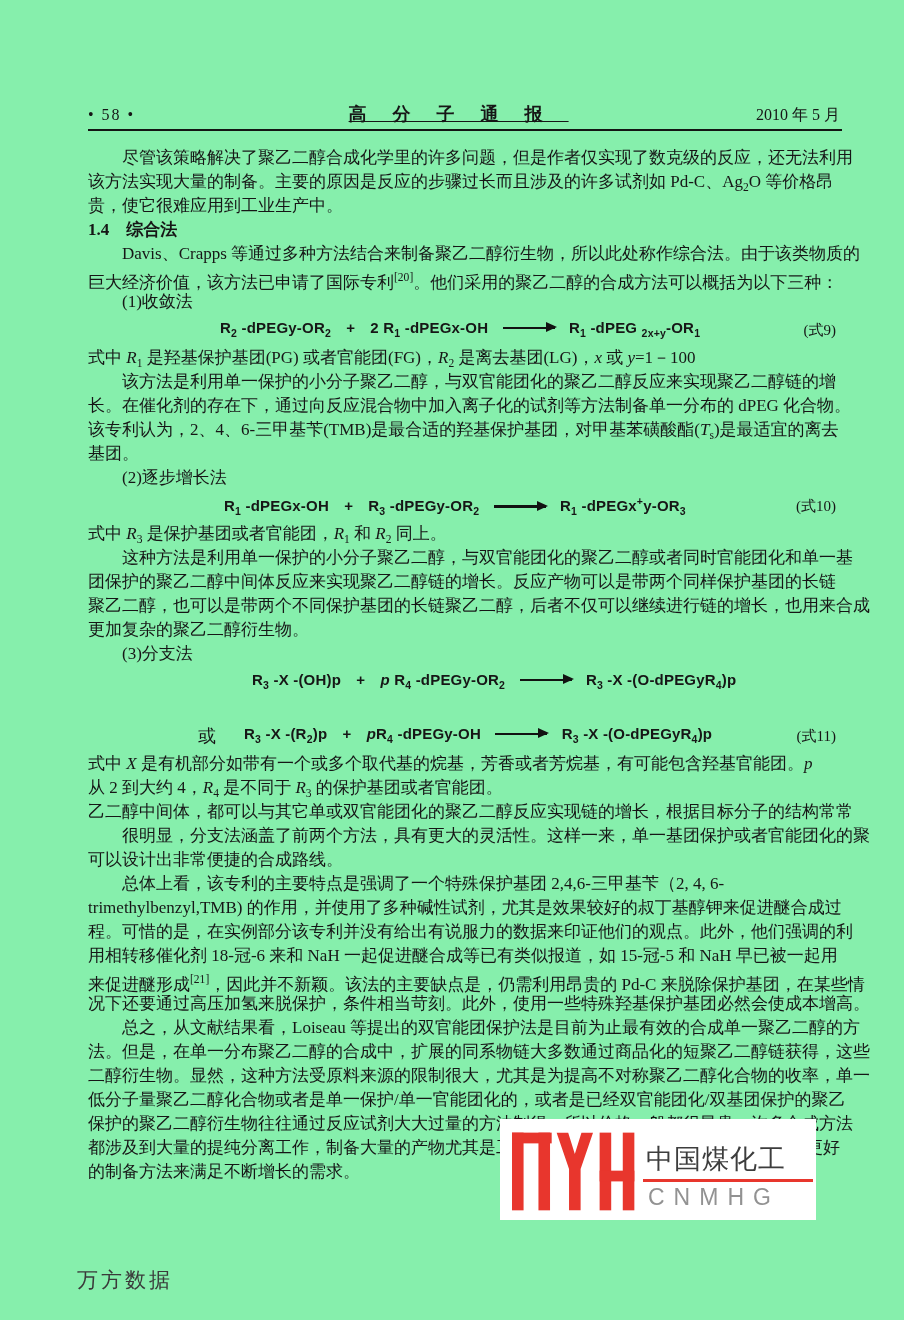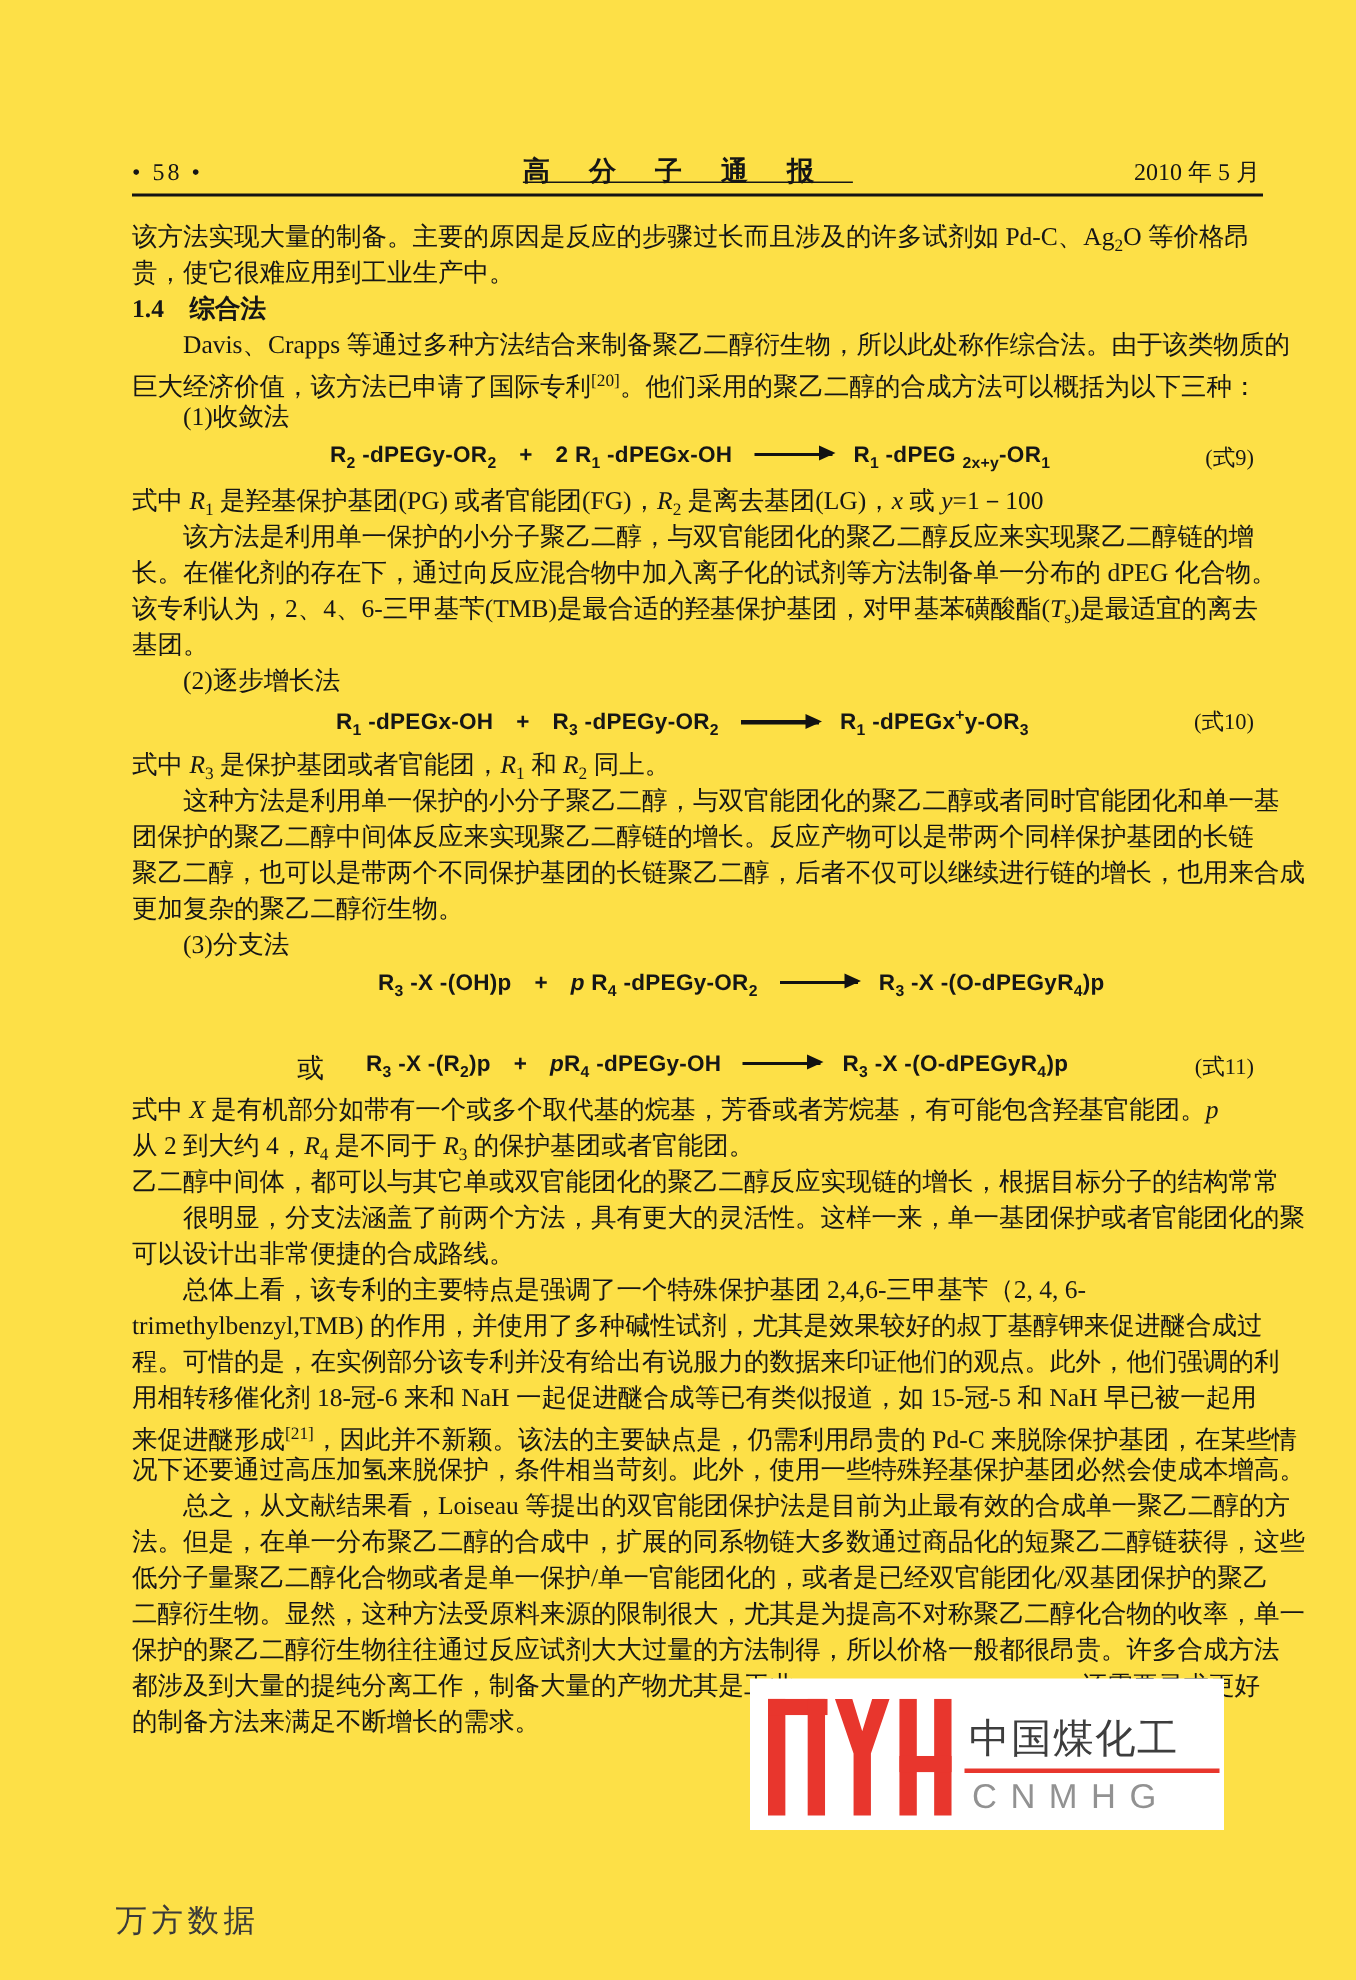--- a/index.html
+++ b/index.html
@@ -1,16 +1,16 @@
 <!DOCTYPE html>
 <html><head>
 <meta charset="utf-8">
 <style>
   html,body{margin:0;padding:0;background:#ffffff;}
-  .page{position:relative;width:904px;height:1320px;background:#fde047;overflow:hidden;
+  .page{position:relative;width:904px;height:1320px;background:#86efac;overflow:hidden;
         font-family:"Liberation Serif","DejaVu Serif",serif;color:#161616;}
   
   .hdr{position:absolute;top:102px;left:88px;width:752px;display:flex;
        justify-content:space-between;align-items:baseline;font-size:16px;}
   .hdr .pgnum{letter-spacing:2px;}
   .hdr .jtitle{font-weight:bold;font-size:18px;letter-spacing:26px;text-indent:26px;white-space:nowrap;text-decoration:underline;}
   .hdr .jdate{font-size:16px;}
   .rule{position:absolute;top:129px;left:88px;width:754px;height:0;border-top:2.6px solid #141414;}
   
   .content{position:absolute;top:146px;left:88px;width:752px;font-size:17px;line-height:24px;}
@@ -50,20 +50,21 @@
 <div class="page">
 
   <div class="hdr">
     <span class="pgnum">• 58 •</span>
     <span class="jtitle">高分子通报</span>
     <span class="jdate">2010 年 5 月</span>
   </div>
   <div class="rule"></div>
 
   <div class="content">
+      <div class="line indent">尽管该策略解决了聚乙二醇合成化学里的许多问题，但是作者仅实现了数克级的反应，还无法利用</div>
       <div class="line">该方法实现大量的制备。主要的原因是反应的步骤过长而且涉及的许多试剂如 Pd-C、Ag<sub>2</sub>O 等价格昂</div>
       <div class="line">贵，使它很难应用到工业生产中。</div>
       <div class="line heading">1.4　综合法</div>
       <div class="line indent">Davis、Crapps 等通过多种方法结合来制备聚乙二醇衍生物，所以此处称作综合法。由于该类物质的</div>
       <div class="line">巨大经济价值，该方法已申请了国际专利<sup>[20]</sup>。他们采用的聚乙二醇的合成方法可以概括为以下三种：</div>
       <div class="line indent">(1)收敛法</div>
       <div class="eq-row">
         <div style="flex: 0 0 auto; width: 132px;"></div>
         <div class="formula">R<sub>2</sub> -dPEGy-OR<sub>2</sub>　+　2 R<sub>1</sub> -dPEGx-OH <span class="arrow"></span> R<sub>1</sub> -dPEG <sub>2x+y</sub>-OR<sub>1</sub></div>
         <div class="eq-label">(式9)</div>
@@ -101,22 +102,22 @@
       <div class="line indent">很明显，分支法涵盖了前两个方法，具有更大的灵活性。这样一来，单一基团保护或者官能团化的聚</div>
       <div class="line">可以设计出非常便捷的合成路线。</div>
       <div class="line indent">总体上看，该专利的主要特点是强调了一个特殊保护基团 2,4,6-三甲基苄（2, 4, 6-</div>
       <div class="line">trimethylbenzyl,TMB) 的作用，并使用了多种碱性试剂，尤其是效果较好的叔丁基醇钾来促进醚合成过</div>
       <div class="line">程。可惜的是，在实例部分该专利并没有给出有说服力的数据来印证他们的观点。此外，他们强调的利</div>
       <div class="line">用相转移催化剂 18-冠-6 来和 NaH 一起促进醚合成等已有类似报道，如 15-冠-5 和 NaH 早已被一起用</div>
       <div class="line">来促进醚形成<sup>[21]</sup>，因此并不新颖。该法的主要缺点是，仍需利用昂贵的 Pd-C 来脱除保护基团，在某些情</div>
       <div class="line">况下还要通过高压加氢来脱保护，条件相当苛刻。此外，使用一些特殊羟基保护基团必然会使成本增高。</div>
       <div class="line indent">总之，从文献结果看，Loiseau 等提出的双官能团保护法是目前为止最有效的合成单一聚乙二醇的方</div>
       <div class="line">法。但是，在单一分布聚乙二醇的合成中，扩展的同系物链大多数通过商品化的短聚乙二醇链获得，这些</div>
+      <div class="line">二醇衍生物。显然，这种方法受原料来源的限制很大，尤其是为提高不对称聚乙二醇化合物的收率，单一</div>
       <div class="line">低分子量聚乙二醇化合物或者是单一保护/单一官能团化的，或者是已经双官能团化/双基团保护的聚乙</div>
-      <div class="line">二醇衍生物。显然，这种方法受原料来源的限制很大，尤其是为提高不对称聚乙二醇化合物的收率，单一</div>
       <div class="line">保护的聚乙二醇衍生物往往通过反应试剂大大过量的方法制得，所以价格一般都很昂贵。许多合成方法</div>
       <div class="line split">
         <div>都涉及到大量的提纯分离工作，制备大量的产物尤其是工业</div>
         <div>还需要寻求更好</div>
       </div>
       <div class="line">的制备方法来满足不断增长的需求。</div>
     </div>
 
   <div class="wm">
     <svg class="wm-logo" viewBox="0 0 150 100" xmlns="http://www.w3.org/2000/svg">

